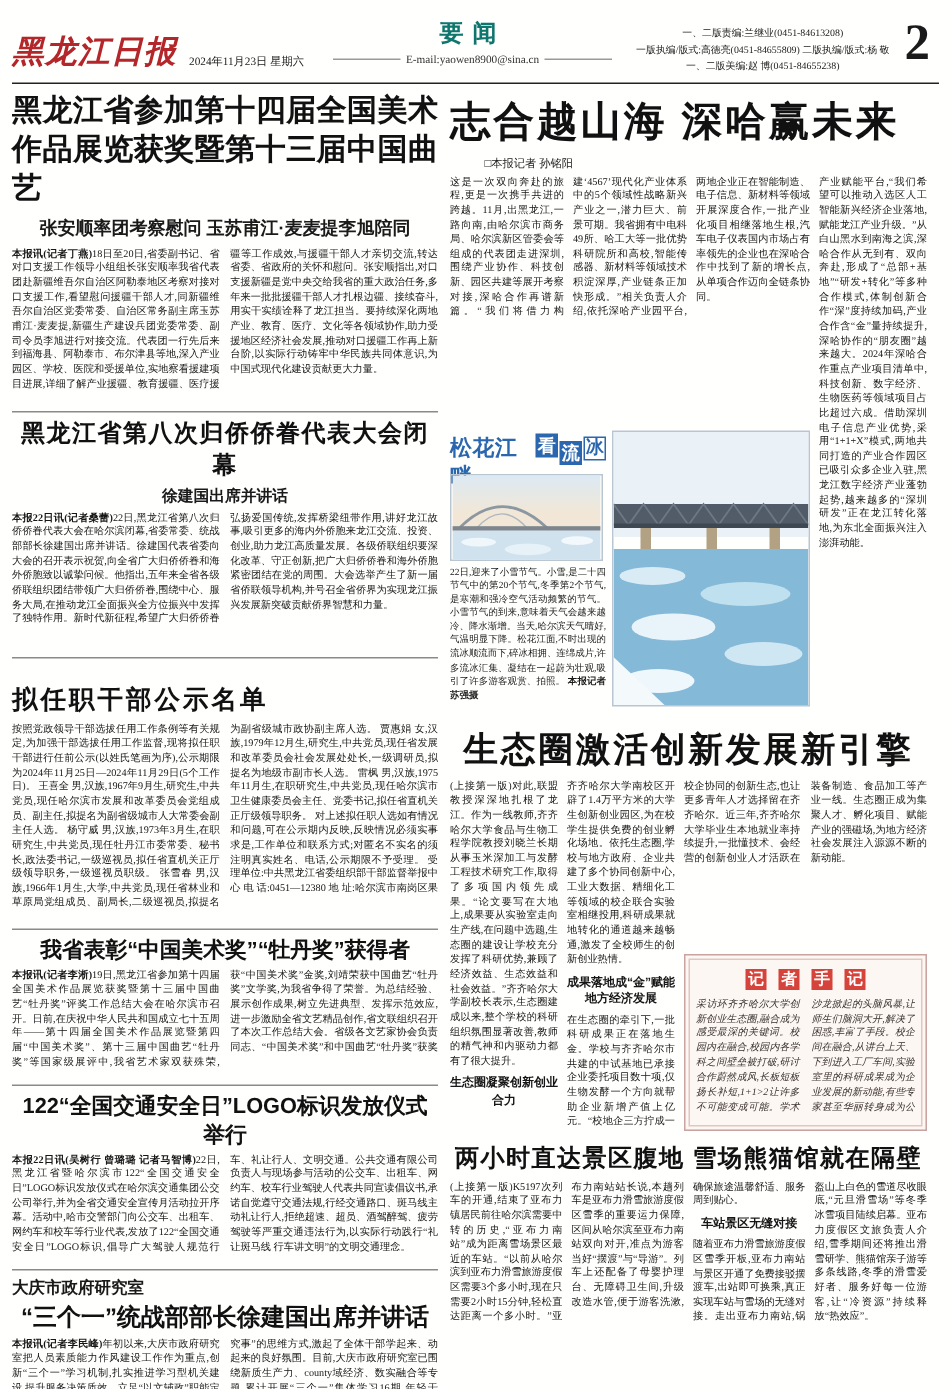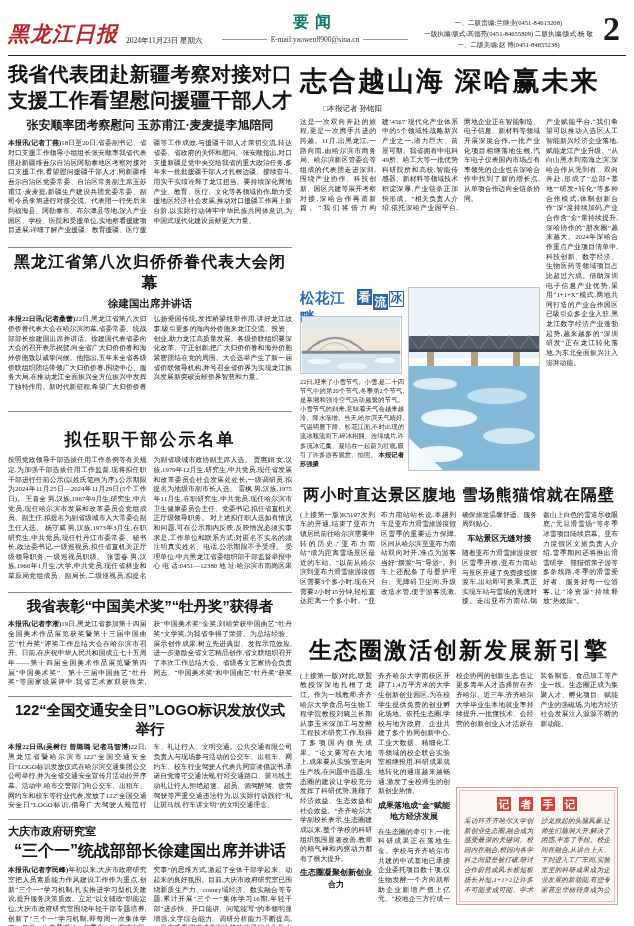--- a/index.html
+++ b/index.html
@@ -19,36 +19,36 @@
   .email { font-size:7.5px; color:#333; white-space:nowrap; }
   .editors { flex:1; padding:12px 6px 0 14px; font-size:6.6px; color:#222; line-height:1.65; text-align:center; }
   .pagenum { font-size:34px; font-weight:bold; font-family:"Liberation Serif",serif; padding:4px 6px 0 2px; }
 
   
   .content { display:flex; gap:8px; padding-top:5px; }
   .col-left { width:284px; }
   .col-right { width:318px; }
 
   h2.hl { font-family:"Liberation Sans","DejaVu Sans",sans-serif; font-weight:700; color:#111; }
-  .sub { font-family:Liberation Serif, serif; font-weight:700; text-align:center; }
+  .sub { font-family:Liberation Sans, sans-serif; font-weight:700; text-align:center; }
   .body { font-size:6.8px; line-height:1.42; text-align:justify; overflow:hidden; color:#161616; }
   .body b { font-weight:700; }
   .cols2 { column-count:2; column-gap:7px; }
   .cols3 { column-count:3; column-gap:6px; }
   .cols4 { column-count:4; column-gap:6px; }
   .rule { border:none; border-top:1px solid #8a8a8a; margin:5px 0 4px; }
 
   
   .a1-h { font-size:20px; line-height:1.32; text-align:justify; text-align-last:justify; }
   .a1-sub { font-size:12px; margin:4px 0 4px; }
   .a1-body { height:104px; }
   .a2-h { font-size:16px; text-align:center; letter-spacing:1px; }
   .a2-sub { font-size:10.5px; margin:3px 0;text-align:center; }
   .a2-body { height:92px; }
-  .a3-h { font-size:17px; text-align:center; letter-spacing:2px; margin:16px 0 4px; }
+  .a3-h { font-size:17px; letter-spacing:2px; margin:16px 0 4px; }
   .a3-body { height:132px; }
   .a4-h { font-size:14.5px; text-align:center; margin:3px 0 3px; }
   .sm-body { height:72px; }
   .a6-kicker { font-size:11px; font-weight:700; font-family:"Liberation Sans",sans-serif; margin-bottom:2px; }
   .a6-h { font-size:16px; text-align:center; margin-bottom:3px; }
   .a6-body { height:92px; }
 
   
   .hA { font-size:27px; text-align:left; letter-spacing:2px; margin:2px 0 5px; }
   .byline { font-size:7.5px; color:#222; width:33%; text-align:center; margin-bottom:3px; }
@@ -108,21 +108,21 @@
       <div>一、二版美编:赵 博(0451-84655238)</div>
     </div>
     <div class="pagenum">2</div>
   </div>
 
   <div class="content">
 
     <section class="col-left">
 
       <article>
-        <h2 class="hl a1-h">我省代表团赴新疆考察对接对口支援工作看望慰问援疆干部人才</h2>
+        <h2 class="hl a1-h">黑龙江省参加第十四届全国美术作品展览获奖暨第十三届中国曲艺</h2>
         <div class="sub a1-sub">张安顺率团考察慰问 玉苏甫江·麦麦提李旭陪同</div>
         <p class="body cols2 a1-body"><b>本报讯(记者丁燕)</b><span>18日至20日,省委副书记、省对口支援工作领导小组组长张安顺率我省代表团赴新疆维吾尔自治区阿勒泰地区考察对接对口支援工作,看望慰问援疆干部人才,同新疆维吾尔自治区党委常委、自治区常务副主席玉苏甫江·麦麦提,新疆生产建设兵团党委常委、副司令员李旭进行对接交流。代表团一行先后来到福海县、阿勒泰市、布尔津县等地,深入产业园区、学校、医院和受援单位,实地察看援建项目进展,详细了解产业援疆、教育援疆、医疗援疆等工作成效,与援疆干部人才亲切交流,转达省委、省政府的关怀和慰问。张安顺指出,对口支援新疆是党中央交给我省的重大政治任务,多年来一批批援疆干部人才扎根边疆、接续奋斗,用实干实绩诠释了龙江担当。要持续深化两地产业、教育、医疗、文化等各领域协作,助力受援地区经济社会发展,推动对口援疆工作再上新台阶,以实际行动铸牢中华民族共同体意识,为中国式现代化建设贡献更大力量。</span></p>
       </article>
 
       <hr class="rule">
 
       <article>
         <h2 class="hl a2-h">黑龙江省第八次归侨侨眷代表大会闭幕</h2>
         <div class="sub a2-sub">徐建国出席并讲话</div>
         <p class="body cols2 a2-body"><b>本报22日讯(记者桑蕾)</b><span>22日,黑龙江省第八次归侨侨眷代表大会在哈尔滨闭幕,省委常委、统战部部长徐建国出席并讲话。徐建国代表省委向大会的召开表示祝贺,向全省广大归侨侨眷和海外侨胞致以诚挚问候。他指出,五年来全省各级侨联组织团结带领广大归侨侨眷,围绕中心、服务大局,在推动龙江全面振兴全方位振兴中发挥了独特作用。新时代新征程,希望广大归侨侨眷弘扬爱国传统,发挥桥梁纽带作用,讲好龙江故事,吸引更多的海内外侨胞来龙江交流、投资、创业,助力龙江高质量发展。各级侨联组织要深化改革、守正创新,把广大归侨侨眷和海外侨胞紧密团结在党的周围。大会选举产生了新一届省侨联领导机构,并号召全省侨界为实现龙江振兴发展新突破贡献侨界智慧和力量。</span></p>
@@ -215,29 +215,20 @@
             </div>
           </div>
 
           <div class="rowA-right">
             <p class="body bodyA2"><span>产业赋能平台,“我们希望可以推动入选区人工智能新兴经济企业落地,赋能龙江产业升级。”从白山黑水到南海之滨,深哈合作从无到有、双向奔赴,形成了“总部+基地”“研发+转化”等多种合作模式,体制创新合作“深”度持续加码,产业合作含“金”量持续提升,深哈协作的“朋友圈”越来越大。2024年深哈合作重点产业项目清单中,科技创新、数字经济、生物医药等领域项目占比超过六成。借助深圳电子信息产业优势,采用“1+1+X”模式,两地共同打造的产业合作园区已吸引众多企业入驻,黑龙江数字经济产业蓬勃起势,越来越多的“深圳研发”正在龙江转化落地,为东北全面振兴注入澎湃动能。</span></p>
           </div>
         </div>
       </article>
 
       <article>
-        <h2 class="hl hB">两小时直达景区腹地  雪场熊猫馆就在隔壁</h2>
-        <div class="body cols4 bodyB">
-          <span>(上接第一版)K5197次列车的开通,结束了亚布力镇居民前往哈尔滨需要中转的历史,“亚布力南站”成为距离雪场景区最近的车站。“以前从哈尔滨到亚布力滑雪旅游度假区需要3个多小时,现在只需要2小时15分钟,轻松直达距离一个多小时。”亚布力南站站长说,本趟列车是亚布力滑雪旅游度假区雪季的重要运力保障,区间从哈尔滨至亚布力南站双向对开,准点为游客当好“摆渡”与“导游”。列车上还配备了母婴护理台、无障碍卫生间,升级改造水管,便于游客洗漱,确保旅途温馨舒适、服务周到贴心。</span>
-          <span class="inline-sub">车站景区无缝对接</span>
-          <span>随着亚布力滑雪旅游度假区雪季开板,亚布力南站与景区开通了免费接驳摆渡车,出站即可换乘,真正实现车站与雪场的无缝对接。走出亚布力南站,锅盔山上白色的雪道尽收眼底,“元旦滑雪场”等冬季冰雪项目陆续启幕。亚布力度假区文旅负责人介绍,雪季期间还将推出滑雪研学、熊猫馆亲子游等多条线路,冬季的滑雪爱好者、服务好每一位游客,让“冷资源”持续释放“热效应”。</span>
-        </div>
-      </article>
-
-      <article>
         <h2 class="hl hC">生态圈激活创新发展新引擎</h2>
         <div class="rowC">
           <div class="rowC-left">
             <div class="flow body">
               <span>(上接第一版)对此,联盟教授深深地扎根了龙江。作为一线教师,齐齐哈尔大学食品与生物工程学院教授刘晓兰长期从事玉米深加工与发酵工程技术研究工作,取得了多项国内领先成果。“论文要写在大地上,成果要从实验室走向生产线,在问题中选题,生态圈的建设让学校充分发挥了科研优势,兼顾了经济效益、生态效益和社会效益。”齐齐哈尔大学副校长表示,生态圈建成以来,整个学校的科研组织氛围显著改善,教师的精气神和内驱动力都有了很大提升。</span>
               <span class="inline-sub">生态圈凝聚创新创业合力</span>
               <span>齐齐哈尔大学南校区开辟了1.4万平方米的大学生创新创业园区,为在校学生提供免费的创业孵化场地。依托生态圈,学校与地方政府、企业共建了多个协同创新中心,工业大数据、精细化工等领域的校企联合实验室相继投用,科研成果就地转化的通道越来越畅通,激发了全校师生的创新创业热情。</span>
               <span class="inline-sub">成果落地成“金”赋能地方经济发展</span>
               <span>在生态圈的牵引下,一批科研成果正在落地生金。学校与齐齐哈尔市共建的中试基地已承接企业委托项目数十项,仅生物发酵一个方向就帮助企业新增产值上亿元。“校地企三方拧成一股绳,创新资源优势正加快转化为高质量发展优势。”齐齐哈尔市科技局负责人表示,将以生态圈为纽带,推动更多创新要素向产业一线集聚,持续激活振兴发展新引擎。</span>
             </div>
@@ -251,15 +242,24 @@
                 <span class="nt">者</span>
                 <span class="nt">手</span>
                 <span class="nt">记</span>
               </div>
               <div class="notes-body">采访环齐齐哈尔大学创新创业生态圈,融合成为感受最深的关键词。校园内在融合,校园内各学科之间壁垒被打破,研讨合作蔚然成风,长板短板扬长补短,1+1&gt;2让许多不可能变成可能。学术沙龙掀起的头脑风暴,让师生们脑洞大开,解决了困惑,丰富了手段。校企间在融合,从讲台上天、下到进入工厂车间,实验室里的科研成果成为企业发展的新动能,有些专家甚至华丽转身成为公司负责人,从实验室到应用场,最后一公里被成功打破。政校企在融合,无论学校还是企业,只要合规,政府就鼎力支持,“真金白银”式政策扶持诚意满满,科研人员倍感温暖,自身激情被点燃,创新动力十足。融合产生力量,它让人们思想和行动的脚步更加坚定,加速形成新质生产力。</div>
             </div>
           </div>
         </div>
       </article>
 
+      <article>
+        <h2 class="hl hB">两小时直达景区腹地  雪场熊猫馆就在隔壁</h2>
+        <div class="body cols4 bodyB">
+          <span>(上接第一版)K5197次列车的开通,结束了亚布力镇居民前往哈尔滨需要中转的历史,“亚布力南站”成为距离雪场景区最近的车站。“以前从哈尔滨到亚布力滑雪旅游度假区需要3个多小时,现在只需要2小时15分钟,轻松直达距离一个多小时。”亚布力南站站长说,本趟列车是亚布力滑雪旅游度假区雪季的重要运力保障,区间从哈尔滨至亚布力南站双向对开,准点为游客当好“摆渡”与“导游”。列车上还配备了母婴护理台、无障碍卫生间,升级改造水管,便于游客洗漱,确保旅途温馨舒适、服务周到贴心。</span>
+          <span class="inline-sub">车站景区无缝对接</span>
+          <span>随着亚布力滑雪旅游度假区雪季开板,亚布力南站与景区开通了免费接驳摆渡车,出站即可换乘,真正实现车站与雪场的无缝对接。走出亚布力南站,锅盔山上白色的雪道尽收眼底,“元旦滑雪场”等冬季冰雪项目陆续启幕。亚布力度假区文旅负责人介绍,雪季期间还将推出滑雪研学、熊猫馆亲子游等多条线路,冬季的滑雪爱好者、服务好每一位游客,让“冷资源”持续释放“热效应”。</span>
+        </div>
+      </article>
+
     </section>
   </div>
 </div>
 
 </body></html>

